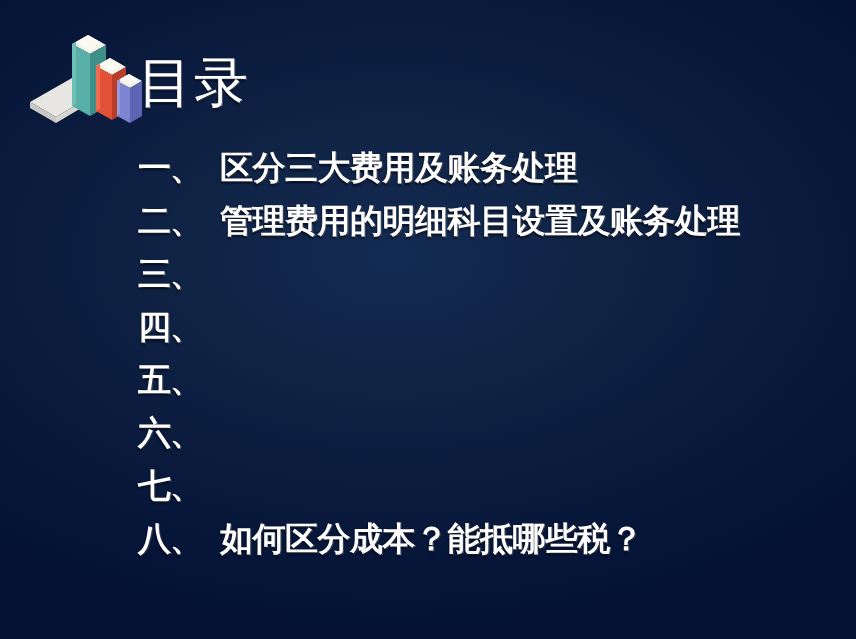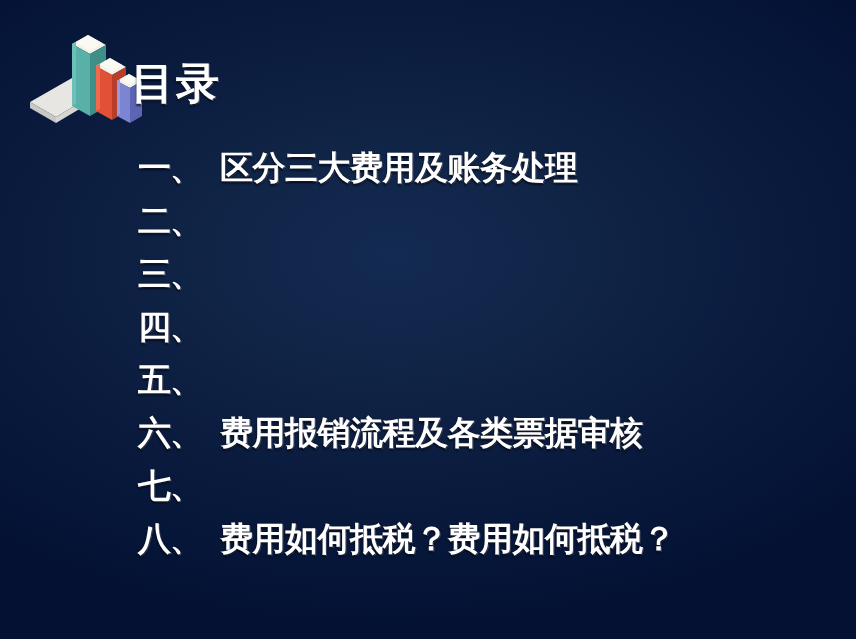--- a/index.html
+++ b/index.html
@@ -39,25 +39,25 @@
     position: absolute;
     left: 26px;
     top: 28px;
     width: 116px;
     height: 104px;
   }
   .books-icon svg { display: block; width: 116px; height: 104px; }
 
   .page-title {
     position: absolute;
-    left: 131px;
+    left: 138px;
     top: 58px;
-    font-size: 43px;
+    font-size: 54px;
     line-height: 50px;
-    font-weight: 700;
+    font-weight: 400;
     color: #ffffff;
     letter-spacing: 2px;
     text-shadow:
       0 2px 2px rgba(2,8,24,0.85),
       1px 1px 0 rgba(255,255,255,0.35);
     white-space: nowrap;
   }
 
   
   .toc-list {
@@ -135,36 +135,36 @@
     <div class="page-title">目录</div>
   </div>
 
   <ul class="toc-list">
     <li class="toc-item">
       <span class="toc-marker">一、</span>
       <span class="toc-text">区分三大费用及账务处理</span>
     </li>
     <li class="toc-item">
       <span class="toc-marker">二、</span>
+      <span class="toc-text">管理费用的明细科目设置及账务处理</span>
     </li>
     <li class="toc-item">
       <span class="toc-marker">三、</span>
     </li>
     <li class="toc-item">
       <span class="toc-marker">四、</span>
     </li>
     <li class="toc-item">
       <span class="toc-marker">五、</span>
     </li>
     <li class="toc-item">
       <span class="toc-marker">六、</span>
-      <span class="toc-text">费用报销流程及各类票据审核</span>
     </li>
     <li class="toc-item">
       <span class="toc-marker">七、</span>
     </li>
     <li class="toc-item">
       <span class="toc-marker">八、</span>
-      <span class="toc-text">费用如何抵税？费用如何抵税？</span>
+      <span class="toc-text">如何区分成本？能抵哪些税？</span>
     </li>
   </ul>
 
 </div>
 
 </body></html>

